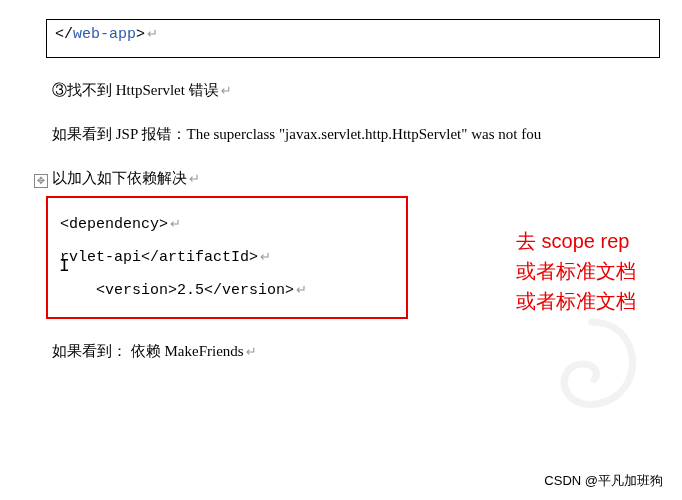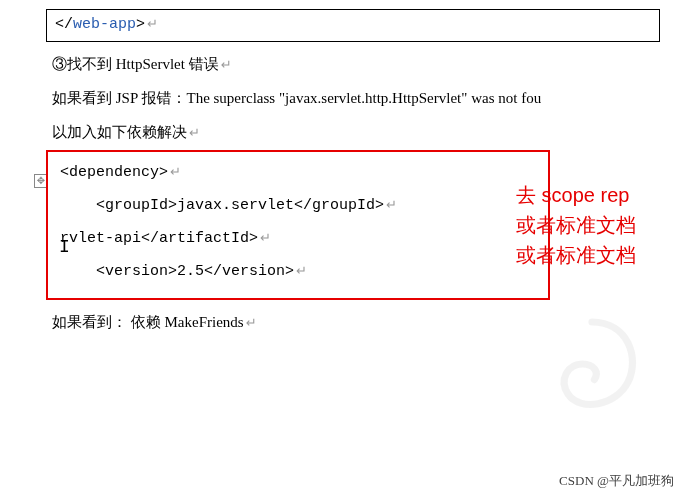--- a/index.html
+++ b/index.html
@@ -9,38 +9,38 @@
     font-family: "SimSun", "宋体", serif;
     font-size: 15px;
     color: #000;
     background: #fff;
     width: 682px;
     height: 500px;
     overflow: hidden;
     position: relative;
   }
   .top-code-box {
-    margin: 9px 0 0 46px;
+    margin: 19px 0 0 46px;
     border: 1px solid #000;
-    padding: 4px 8px 6px 8px;
+    padding: 4px 8px 12px 8px;
     width: 614px;
     font-family: "Consolas", "Courier New", monospace;
     font-size: 15px;
     line-height: 1.4;
   }
   .tag-brackets { color: #000; }
   .tag-name-blue { color: #2a5db0; }
   .enter-mark {
     font-family: "SimSun", serif;
     color: #999;
     font-size: 13px;
     margin-left: 2px;
   }
   .para {
-    margin: 10px 0 0 52px;
+    margin: 20px 0 0 52px;
     font-size: 15px;
     line-height: 1.6;
   }
   .table-marker {
     position: absolute;
     left: 34px;
     top: 174px;
     width: 14px;
     height: 14px;
     border: 1px solid #888;
@@ -50,43 +50,43 @@
     color: #888;
     background: #fff;
   }
   .red-box-wrap {
     position: relative;
     margin: 6px 0 0 46px;
     width: 614px;
   }
   .red-box {
     border: 2px solid #e60000;
-    padding: 4px 12px 10px 12px;
-    width: 504px;
+    padding: 10px 12px 10px 12px;
+    width: 362px;
     font-family: "Consolas", "Courier New", monospace;
     font-size: 15px;
     line-height: 2.2;
   }
   .red-box .ln { white-space: pre; }
   .red-annotation {
     position: absolute;
     left: 470px;
     top: 30px;
     color: #e60000;
     font-size: 20px;
     font-family: "Microsoft YaHei", "SimHei", sans-serif;
     line-height: 1.5;
   }
   .watermark {
     position: absolute;
-    right: 8px;
+    right: 19px;
     bottom: 10px;
     font-size: 13px;
-    color: #404040;
-    font-family: Liberation Serif, serif;
+    color: #000000;
+    font-family: Liberation Sans, sans-serif;
   }
   .wm-swirl {
     position: absolute;
     right: 30px;
     bottom: 70px;
     width: 120px;
     height: 120px;
     opacity: 0.10;
   }
 </style>
@@ -107,21 +107,20 @@
 
 <div class="para">
   <span>以加入如下依赖解决</span><span class="enter-mark">↵</span>
 </div>
 
 <div class="table-marker">✥</div>
 
 <div class="red-box-wrap">
   <div class="red-box">
     <div class="ln"><span>&lt;dependency&gt;</span><span class="enter-mark">↵</span></div>
-    <div class="ln"><span>    &lt;groupId&gt;javax.servlet&lt;/groupId&gt;</span><span class="enter-mark">↵</span></div>
     <div class="ln"><span style="display:inline-block;position:relative;"><span style="position:absolute;left:-1px;top:-14px;font-size:18px;">I</span></span><span>rvlet-api&lt;/artifactId&gt;</span><span class="enter-mark">↵</span></div>
     <div class="ln"><span>    &lt;version&gt;2.5&lt;/version&gt;</span><span class="enter-mark">↵</span></div>
   </div>
 
   <div class="red-annotation">
     <div>去 scope rep</div>
     <div>或者标准文档</div>
     <div>或者标准文档</div>
   </div>
 </div>

